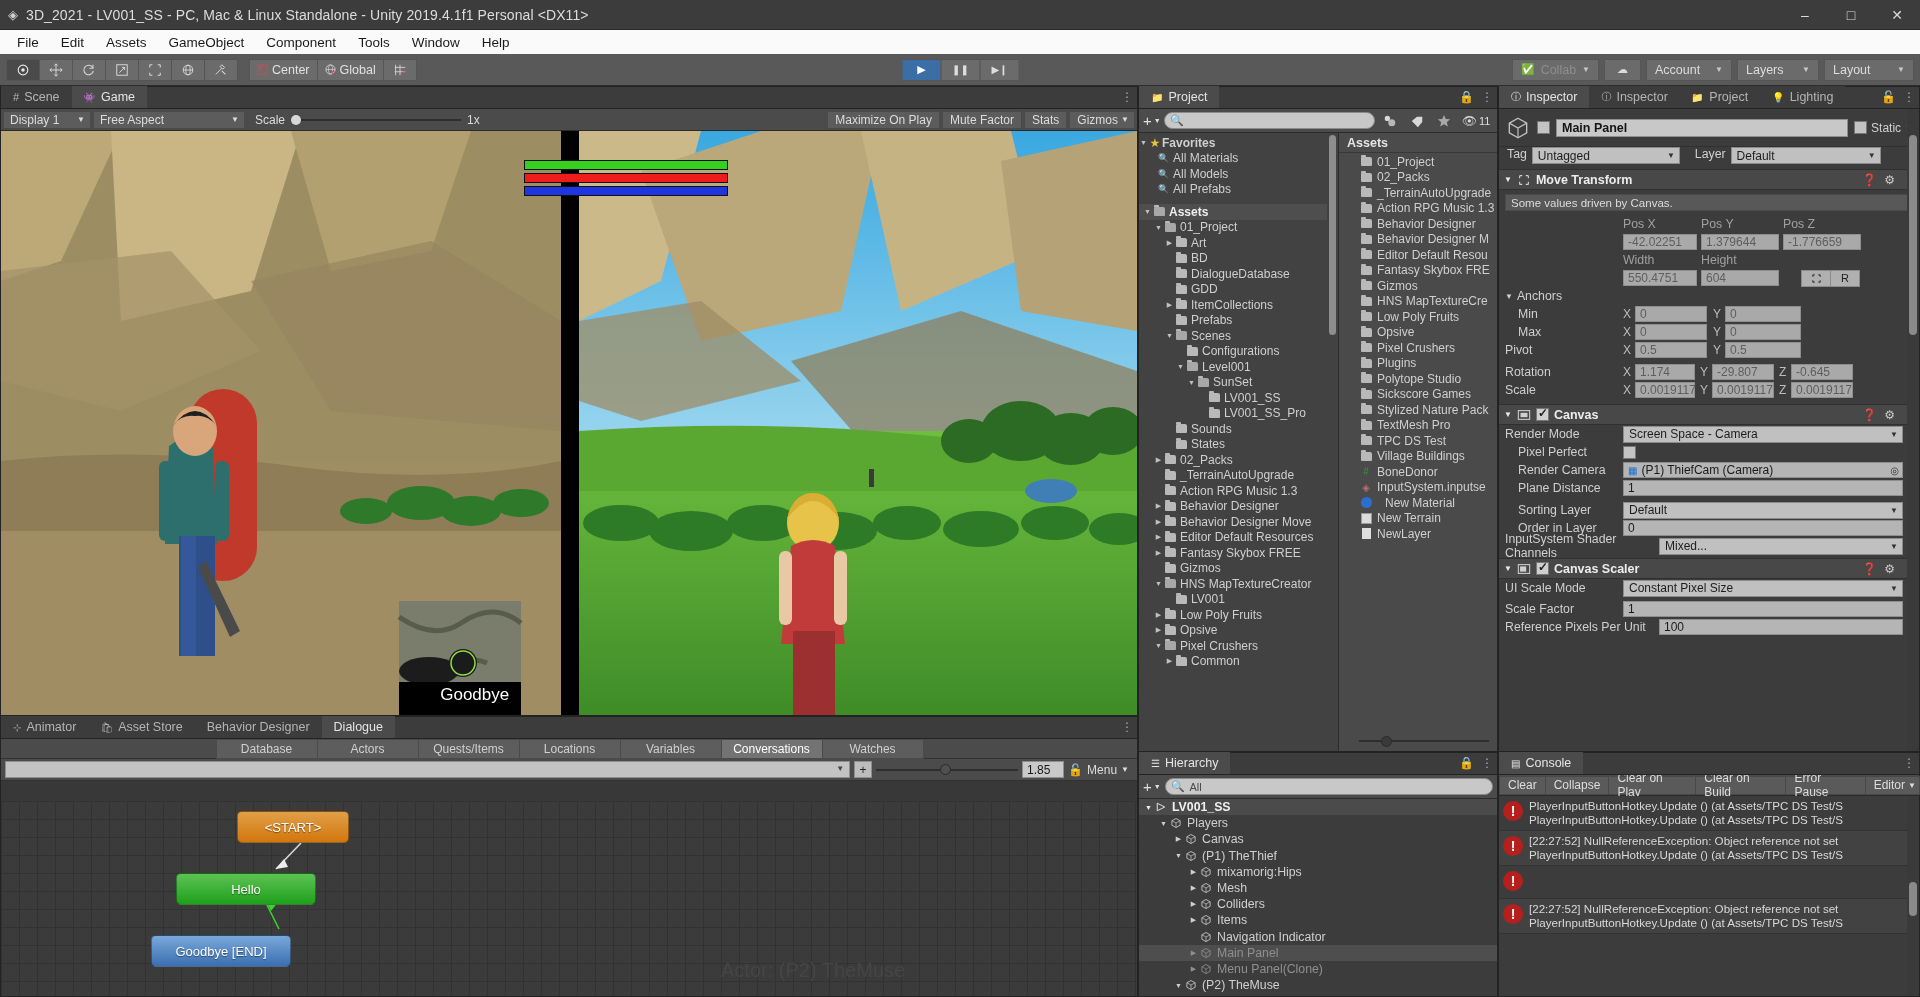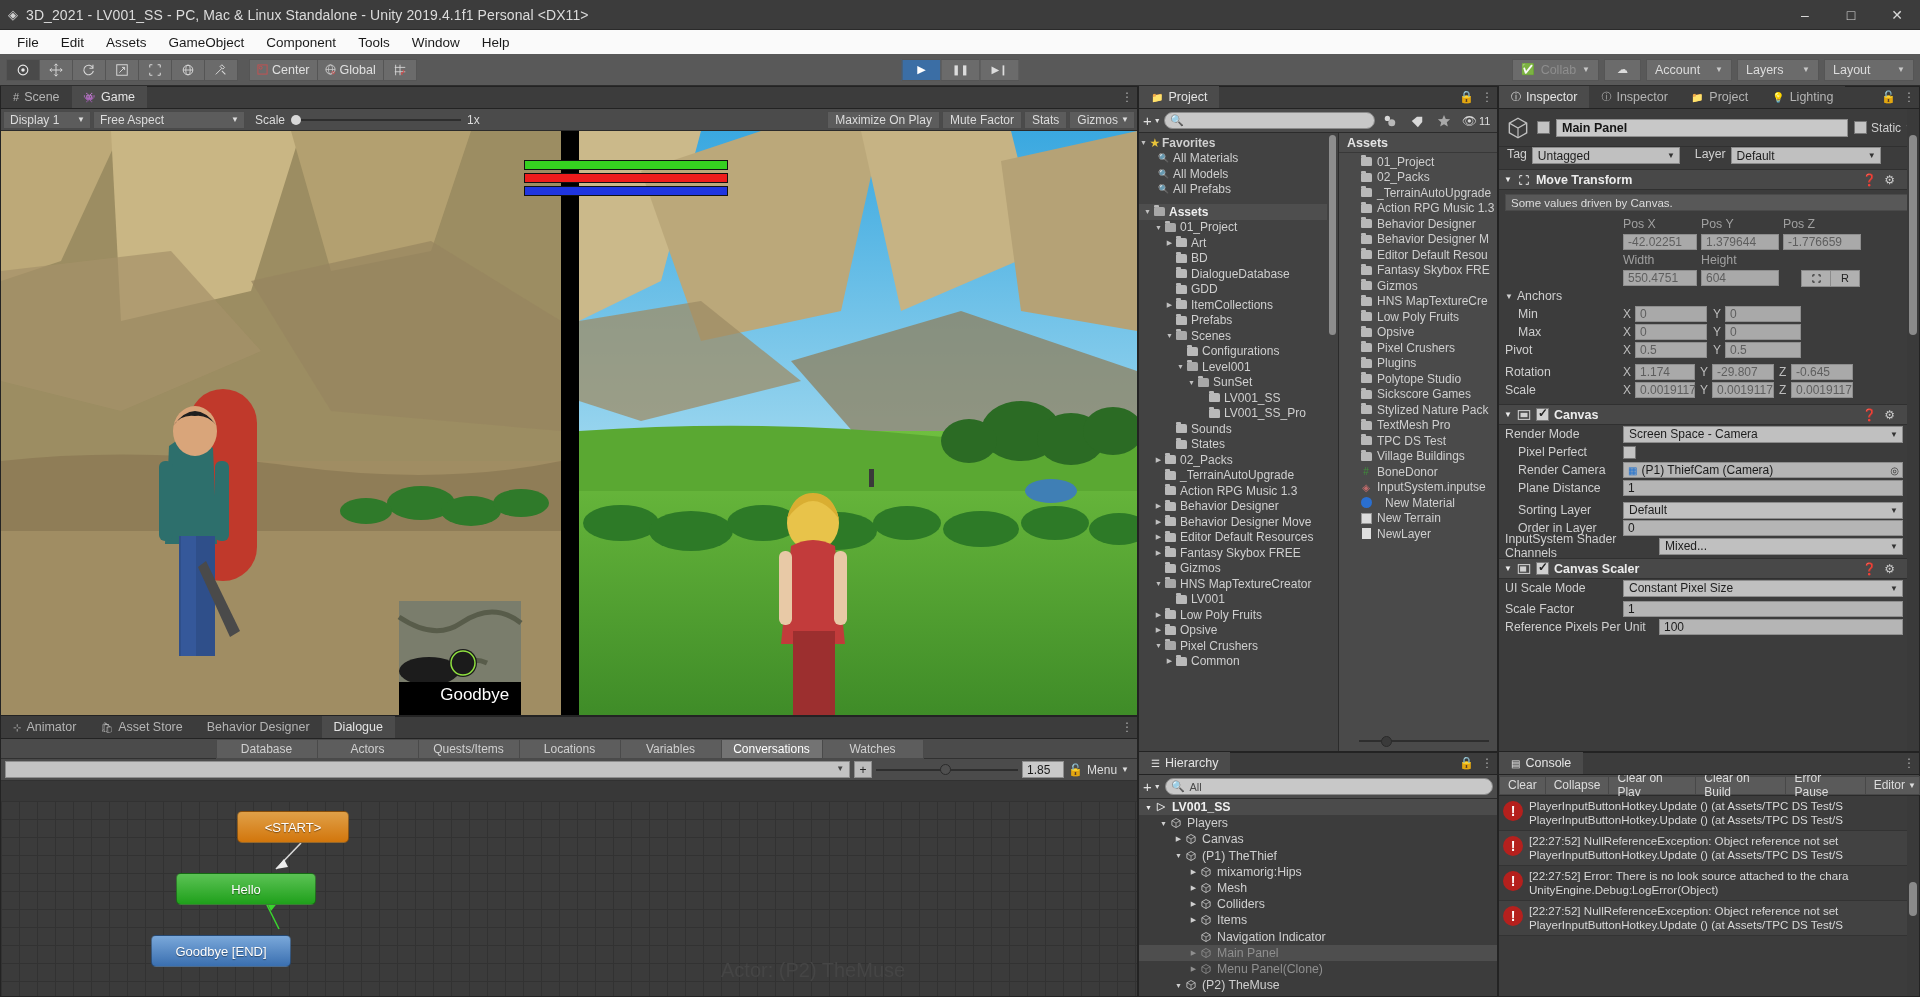--- a/index.html
+++ b/index.html
@@ -1473,21 +1473,20 @@
           <div class="crow">
             <span class="errico">!</span>
             <span class="ctext">PlayerInputButtonHotkey.Update () (at Assets/TPC DS Test/S<br>PlayerInputButtonHotkey.Update () (at Assets/TPC DS Test/S</span>
           </div>
           <div class="crow alt">
             <span class="errico">!</span>
             <span class="ctext">[22:27:52] NullReferenceException: Object reference not set<br>PlayerInputButtonHotkey.Update () (at Assets/TPC DS Test/S</span>
           </div>
           <div class="crow">
             <span class="errico">!</span>
-            <span class="ctext">[22:27:52] Error: There is no look source attached to the chara<br>UnityEngine.Debug:LogError(Object)</span>
           </div>
           <div class="crow alt">
             <span class="errico">!</span>
             <span class="ctext">[22:27:52] NullReferenceException: Object reference not set<br>PlayerInputButtonHotkey.Update () (at Assets/TPC DS Test/S</span>
           </div>
         </div>
     </div>
     <div class="cons-scroll">
         <div class="thumb"></div>
       </div>

